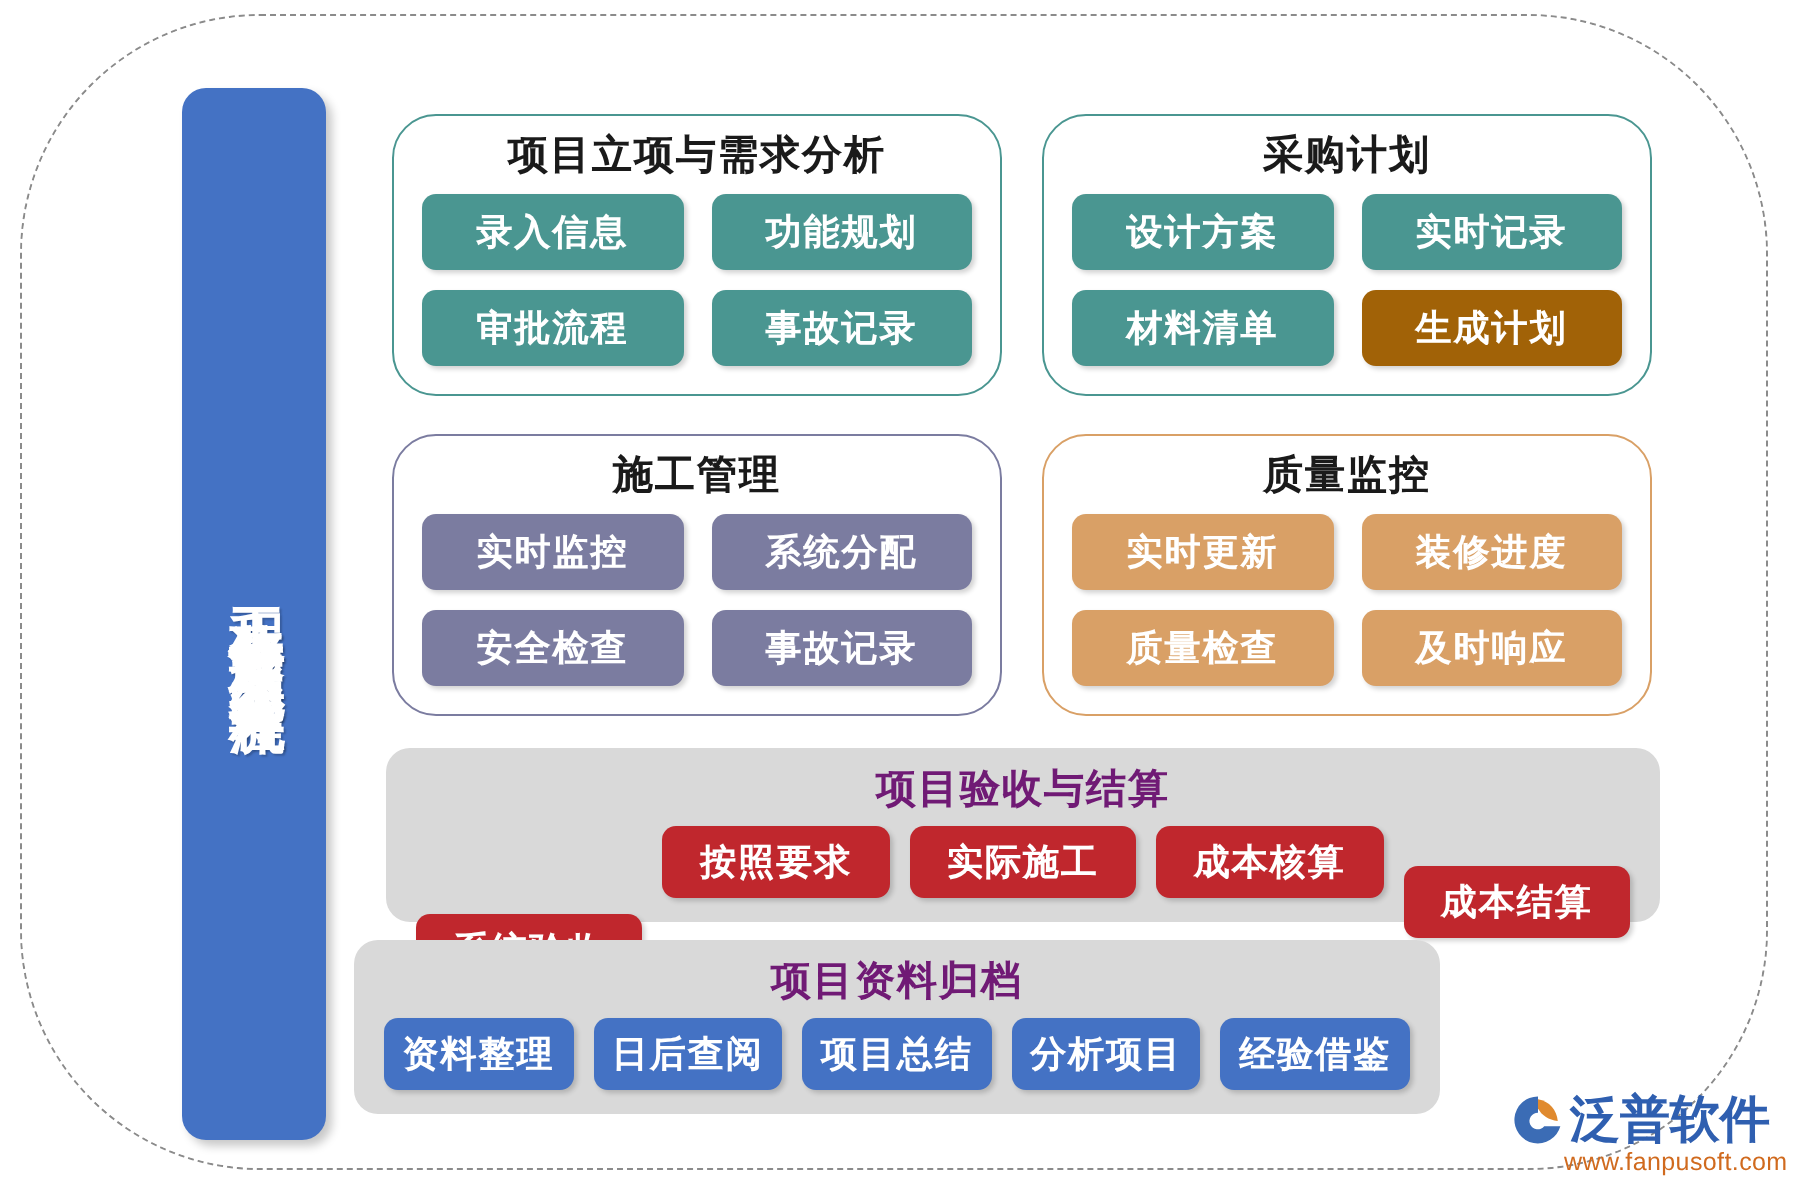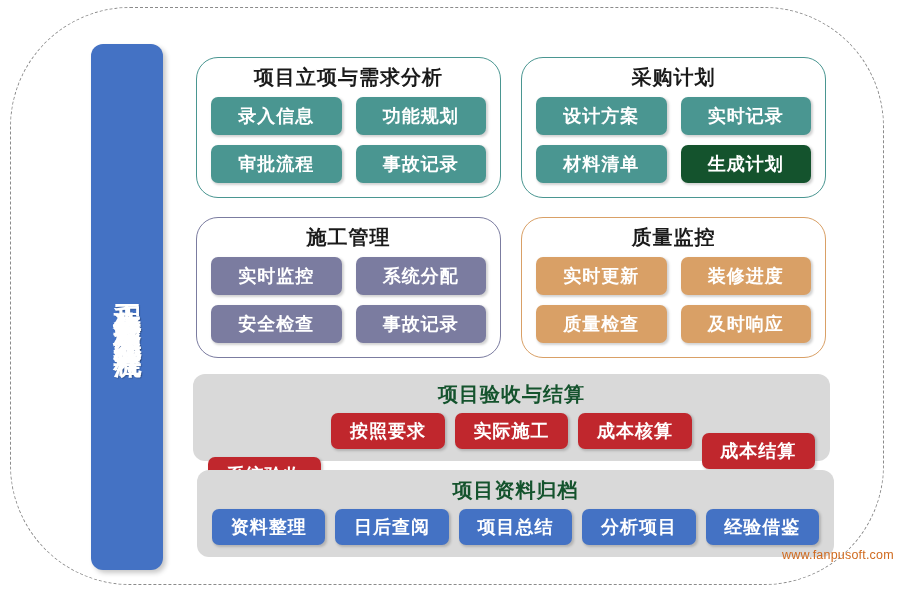--- a/index.html
+++ b/index.html
@@ -111,38 +111,38 @@
     position: absolute;
     box-sizing: border-box;
     background: #d9d9d9;
     border-radius: 12px;
     padding: 0;
   }
   .strip .strip-title {
     text-align: center;
     font-size: 20px;
     font-weight: bold;
-    color: #14532d;
+    color: #701a75;
     padding-top: 7px;
     letter-spacing: 1px;
     font-family: "Liberation Serif", "DejaVu Serif", serif;
   }
   .strip .strip-chips {
     display: flex;
     justify-content: space-between;
     padding: 5px 10px 10px 10px;
   }
   .strip .chip {
     flex: 1 1 0;
     margin: 0 5px;
     height: 36px;
     font-size: 18px;
   }
   #strip-acceptance { left: 193px; top: 374px; width: 637px; height: 87px; }
-  #strip-archive    { left: 197px; top: 470px; width: 637px; height: 87px; }
+  #strip-archive    { left: 177px; top: 470px; width: 543px; height: 87px; }
 
   
   .logo {
     position: absolute;
     left: 756px;
     top: 547px;
     width: 140px;
     height: 48px;
     display: flex;
     flex-direction: column;
@@ -195,21 +195,21 @@
       <div class="chip" style="background: rgb(74, 150, 145);">事故记录</div>
     </div>
   </div>
 
   <div class="panel" id="panel-purchase" style="border-color: rgb(74, 150, 145);">
     <div class="panel-title">采购计划</div>
     <div class="chip-grid">
       <div class="chip" style="background: rgb(74, 150, 145);">设计方案</div>
       <div class="chip" style="background: rgb(74, 150, 145);">实时记录</div>
       <div class="chip" style="background: rgb(74, 150, 145);">材料清单</div>
-      <div class="chip" style="background: #14532d;">生成计划</div>
+      <div class="chip" style="background: #a16207;">生成计划</div>
     </div>
   </div>
 
   <div class="panel" id="panel-construct" style="border-color: rgb(123, 124, 160);">
     <div class="panel-title">施工管理</div>
     <div class="chip-grid">
       <div class="chip" style="background: rgb(123, 124, 160);">实时监控</div>
       <div class="chip" style="background: rgb(123, 124, 160);">系统分配</div>
       <div class="chip" style="background: rgb(123, 124, 160);">安全检查</div>
       <div class="chip" style="background: rgb(123, 124, 160);">事故记录</div>
@@ -242,16 +242,23 @@
     <div class="strip-chips">
       <div class="chip" style="background: rgb(68, 114, 196);">资料整理</div>
       <div class="chip" style="background: rgb(68, 114, 196);">日后查阅</div>
       <div class="chip" style="background: rgb(68, 114, 196);">项目总结</div>
       <div class="chip" style="background: rgb(68, 114, 196);">分析项目</div>
       <div class="chip" style="background: rgb(68, 114, 196);">经验借鉴</div>
     </div>
   </div>
 
   <div class="logo">
+    <div class="logo-row">
+      <svg class="logo-mark" viewBox="0 0 100 100">
+        <path d="M50 5 A45 45 0 1 0 93 62 L62 62 A16 16 0 1 1 50 36 Z" fill="#3b6cb5"></path>
+        <path d="M50 10 C72 14 86 30 88 52 C70 50 58 42 50 28 Z" fill="#e08a2e"></path>
+      </svg>
+      <div class="logo-name" style="color: rgb(47, 95, 176);">泛普软件</div>
+    </div>
     <div class="logo-url" style="color: rgb(208, 106, 30);">www.fanpusoft.com</div>
   </div>
 
 </div>
 
 </body></html>

